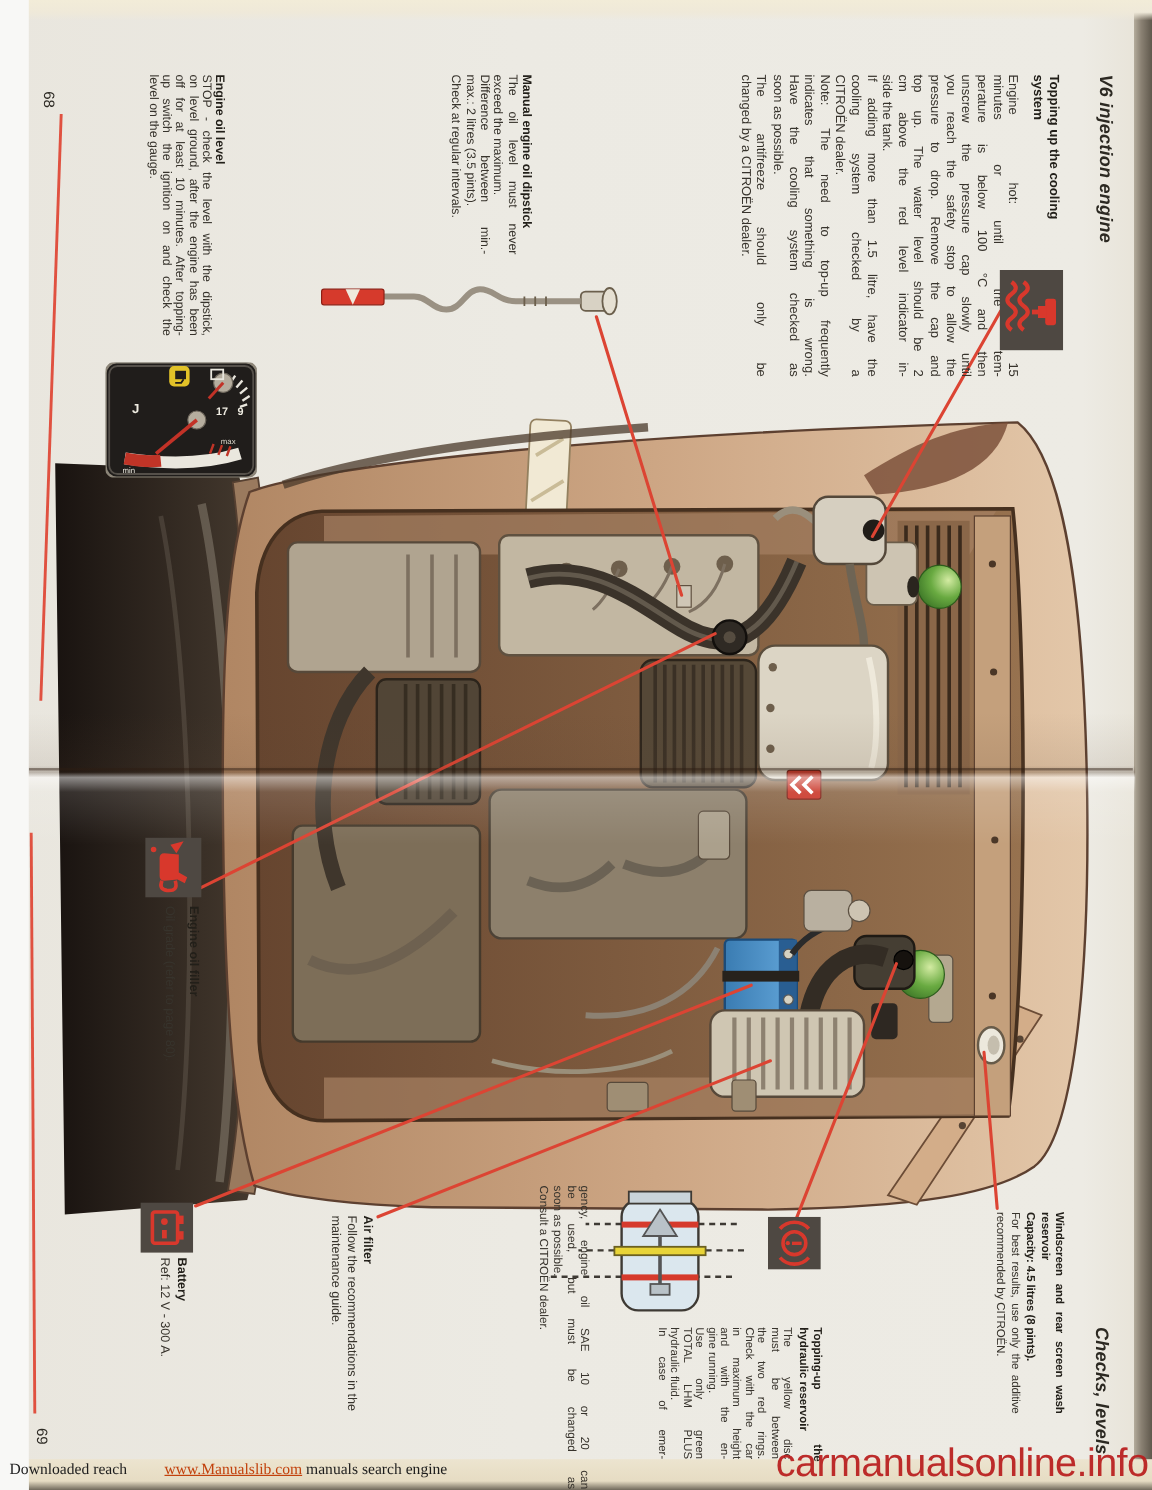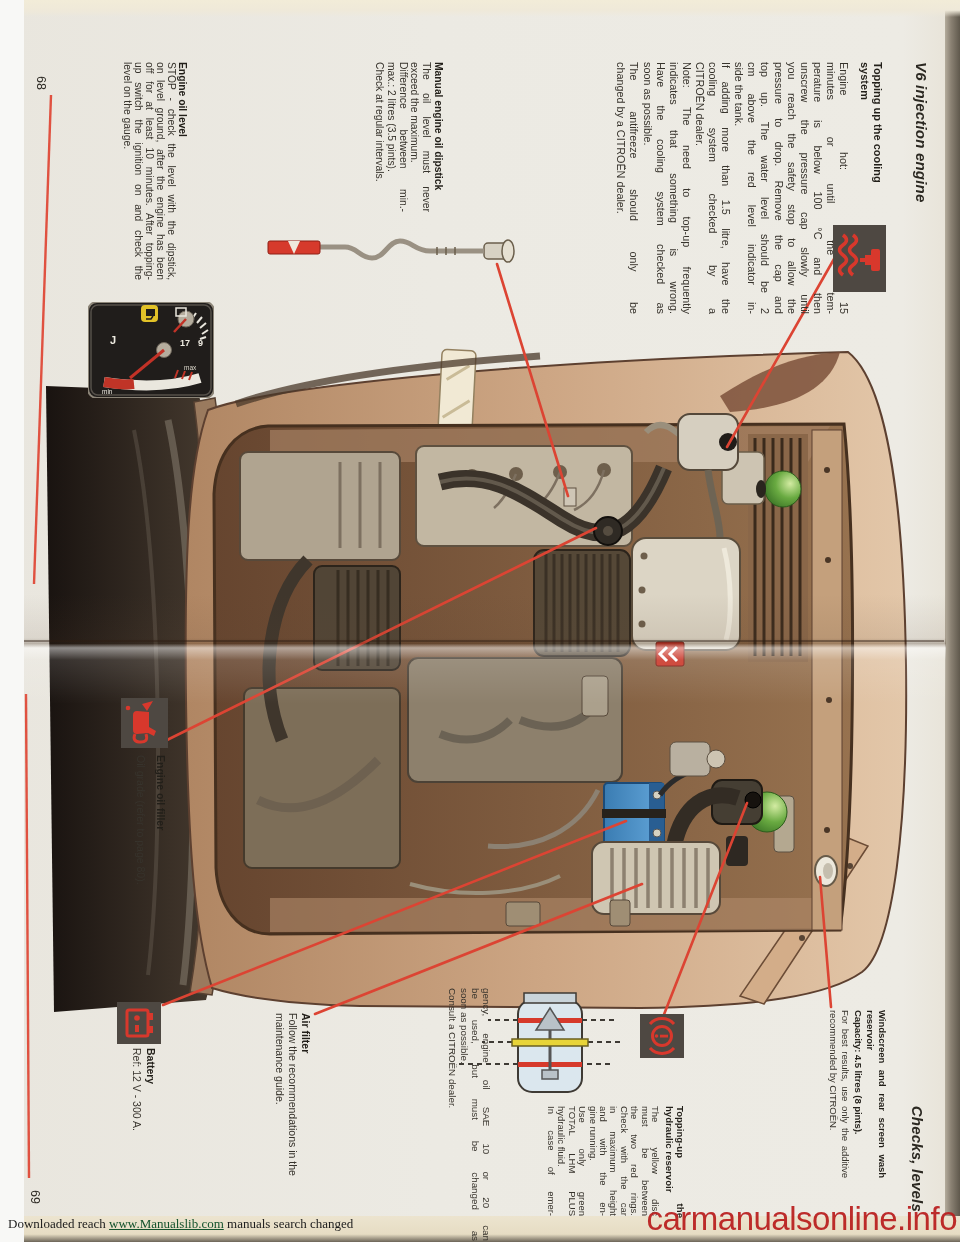--- a/index.html
+++ b/index.html
@@ -27,21 +27,21 @@
   .ln.b{font-weight:bold;color:#221f19;}
   .ln.j{text-align:justify;text-align-last:justify;}
   .hdr{position:absolute;font-style:italic;font-weight:bold;font-size:15px;color:#2c2922;
        letter-spacing:.2px;white-space:nowrap;}
   .pagenum{position:absolute;font-size:12.5px;color:#2e2b25;}
   .icon{position:absolute;}
 
   
   #footer{position:absolute;left:8px;top:1216px;font:13px "Liberation Serif",serif;color:#1c1c1c;
           white-space:nowrap;z-index:30;}
-  #footer a{color:#14532d;}
+  #footer a{color:#c2410c;margin-left:28px;}
   #watermark{position:absolute;right:3px;top:1200px;z-index:29;
              font:400 33px/38px "Liberation Sans",sans-serif;color:#b91c1c;opacity:.92;
              letter-spacing:-.5px;white-space:nowrap;}
 </style>
 </head>
 <body>
 
 <div id="scan">
 
   <svg width="1242" height="960" viewBox="0 0 1242 960" style="position:absolute;left:0;top:0;">
@@ -403,14 +403,14 @@
     <rect x="7" y="59" width="7" height="9" fill="#201d1b"></rect>
       <path d="M14,61 l3,2 v5" stroke="#201d1b" stroke-width="1.5" fill="none"></path>
     <rect x="6" y="28" width="8" height="10" fill="none" stroke="#e9e6dd" stroke-width="1.5"></rect>
     <text transform="translate(42,104) rotate(-90)" font-size="11" font-weight="bold" fill="#efece2" font-family="Liberation Sans,sans-serif">J</text>
   </svg>
 
 </div>
 
 <div id="watermark">carmanualsonline.info</div>
 <div id="footer">
-  <span>Downloaded reach </span><a href="#">www.Manualslib.com</a><span> manuals search changed</span>
+  <span>Downloaded reach </span><a href="#">www.Manualslib.com</a><span> manuals search engine</span>
 </div>
 
 </body></html>

